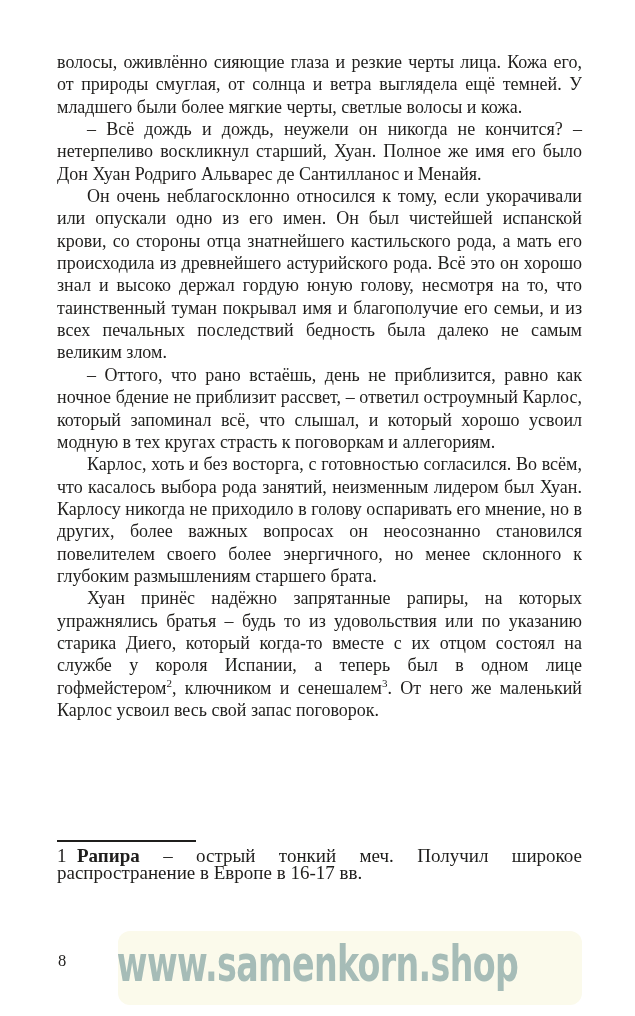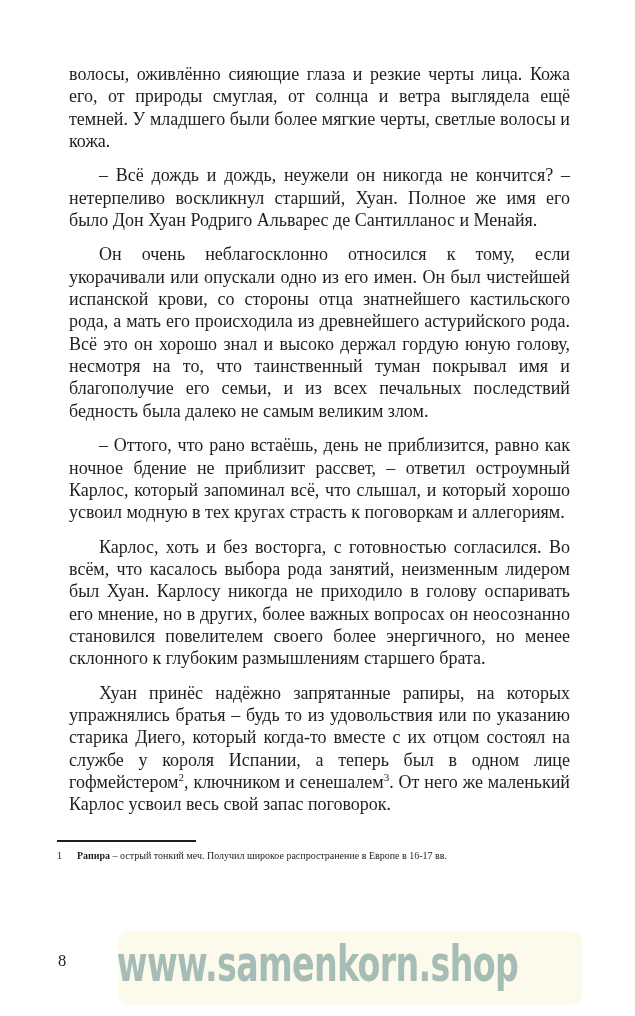--- a/index.html
+++ b/index.html
@@ -20,42 +20,42 @@
   
   .body-text {
     position: absolute;
     left: 57px;
     top: 51px;
     width: 525px;
     font-size: 18px;
     line-height: 22.35px;
     text-align: justify;
   }
-  .para { margin: 12px; padding: 0; }
+  .para { margin: 0; padding: 0; }
   .para.indent { text-indent: 30px; }
   .fn-ref {
     font-size: 11px;
     line-height: 0;
   }
   
   .fn-rule {
     position: absolute;
     left: 57px;
     top: 840px;
     width: 139px;
     height: 2px;
     background: var(--text, #1f1e1c);
   }
   
   .footnotes {
     position: absolute;
     left: 57px;
     top: 847px;
     width: 525px;
-    font-size: 10px;
+    font-size: 19px;
     line-height: 17.2px;
     text-align: justify;
   }
   .footnote { margin: 0; }
   .fn-num {
     display: inline-block;
     min-width: 20px;
   }
   .footnote b { font-weight: bold; }
   

